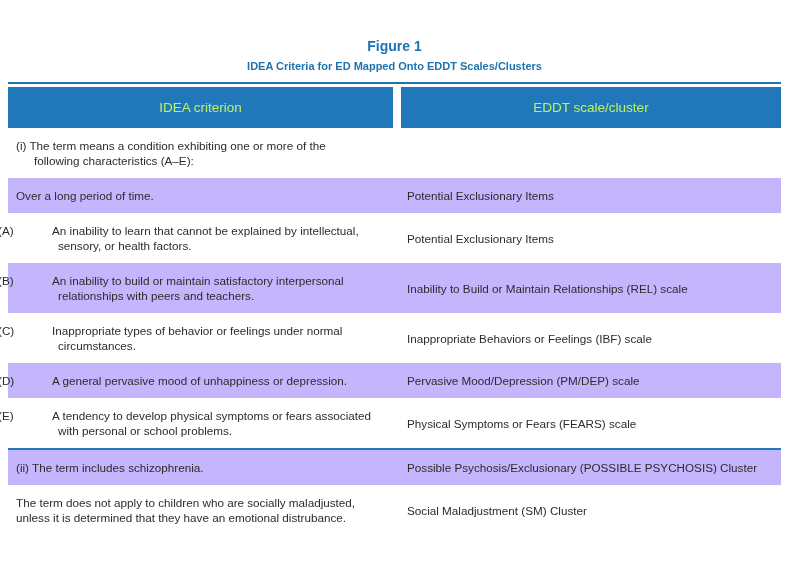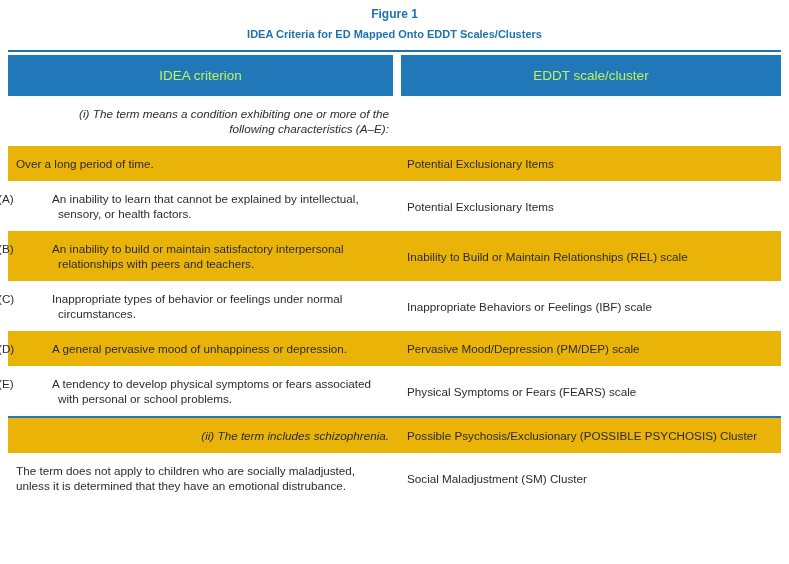--- a/index.html
+++ b/index.html
@@ -20,22 +20,23 @@
     padding: 0 8px;
   }
   .fig-title-block {
     text-align: center;
     padding-top: 5px;
     padding-bottom: 6px;
   }
   .fig-label {
     color: #1d72b0;
     font-weight: bold;
-    font-size: 12px;
+    font-size: 14px;
     line-height: 19px;
+    margin-top: 32px;
   }
   .fig-title {
     color: #1d72b0;
     font-weight: bold;
     font-size: 11px;
     line-height: 20px;
   }
   .table-top-rule {
     height: 2px;
     background: #1d72b0;
@@ -59,25 +60,23 @@
   .col2 { width: 384px; }
   .row td {
     font-size: 11.7px;
     line-height: 15px;
     vertical-align: middle;
     padding: 10px 8px 10px 8px;
   }
   .row td.c2 {
     padding-left: 10px;
   }
-  .tint td { background: #eab308; margin-top: 26px; }
+  .tint td { background: #c4b5fd; margin-top: 26px; }
   .plain td { background: #ffffff; }
   .italic-cell {
-    font-style: italic;
-    text-align: right;
   }
   .hang {
     display: block;
     padding-left: 42px;
     text-indent: -30px;
   }
   .hang-i {
     display: block;
   }
   .hang-i .cont {

